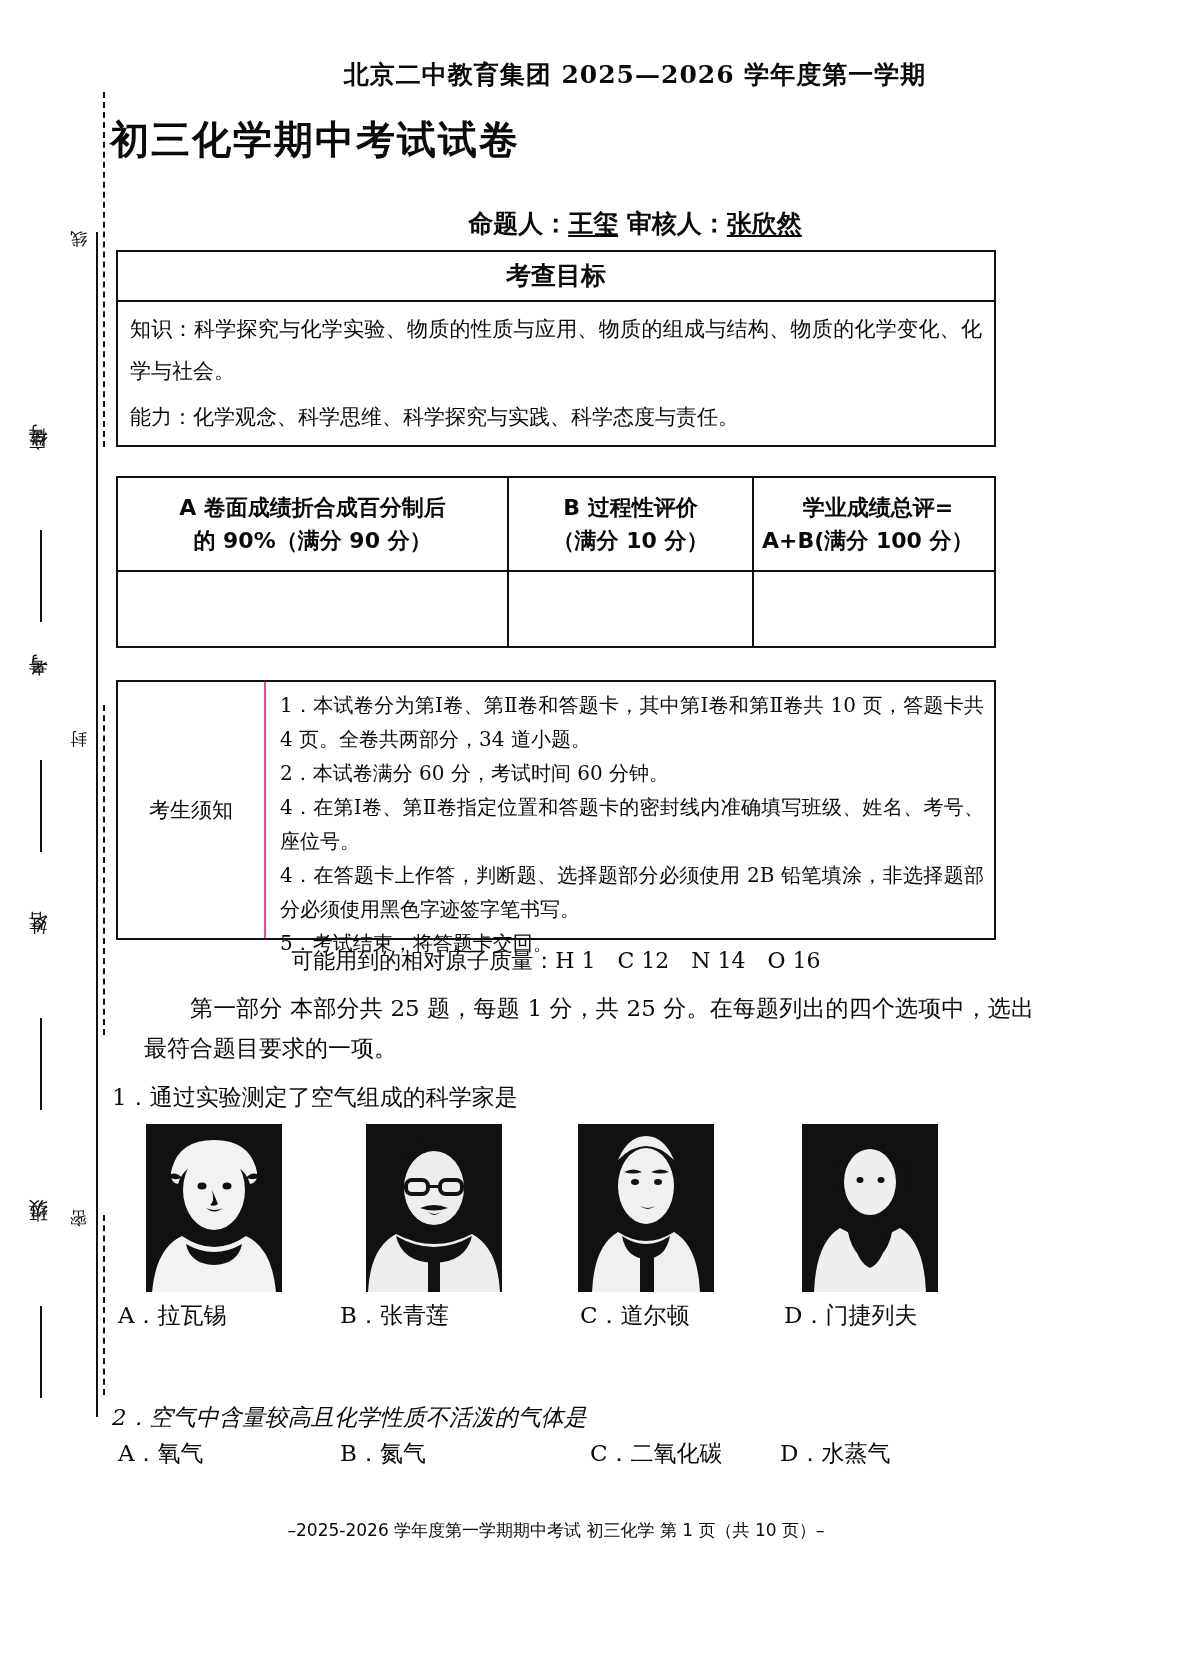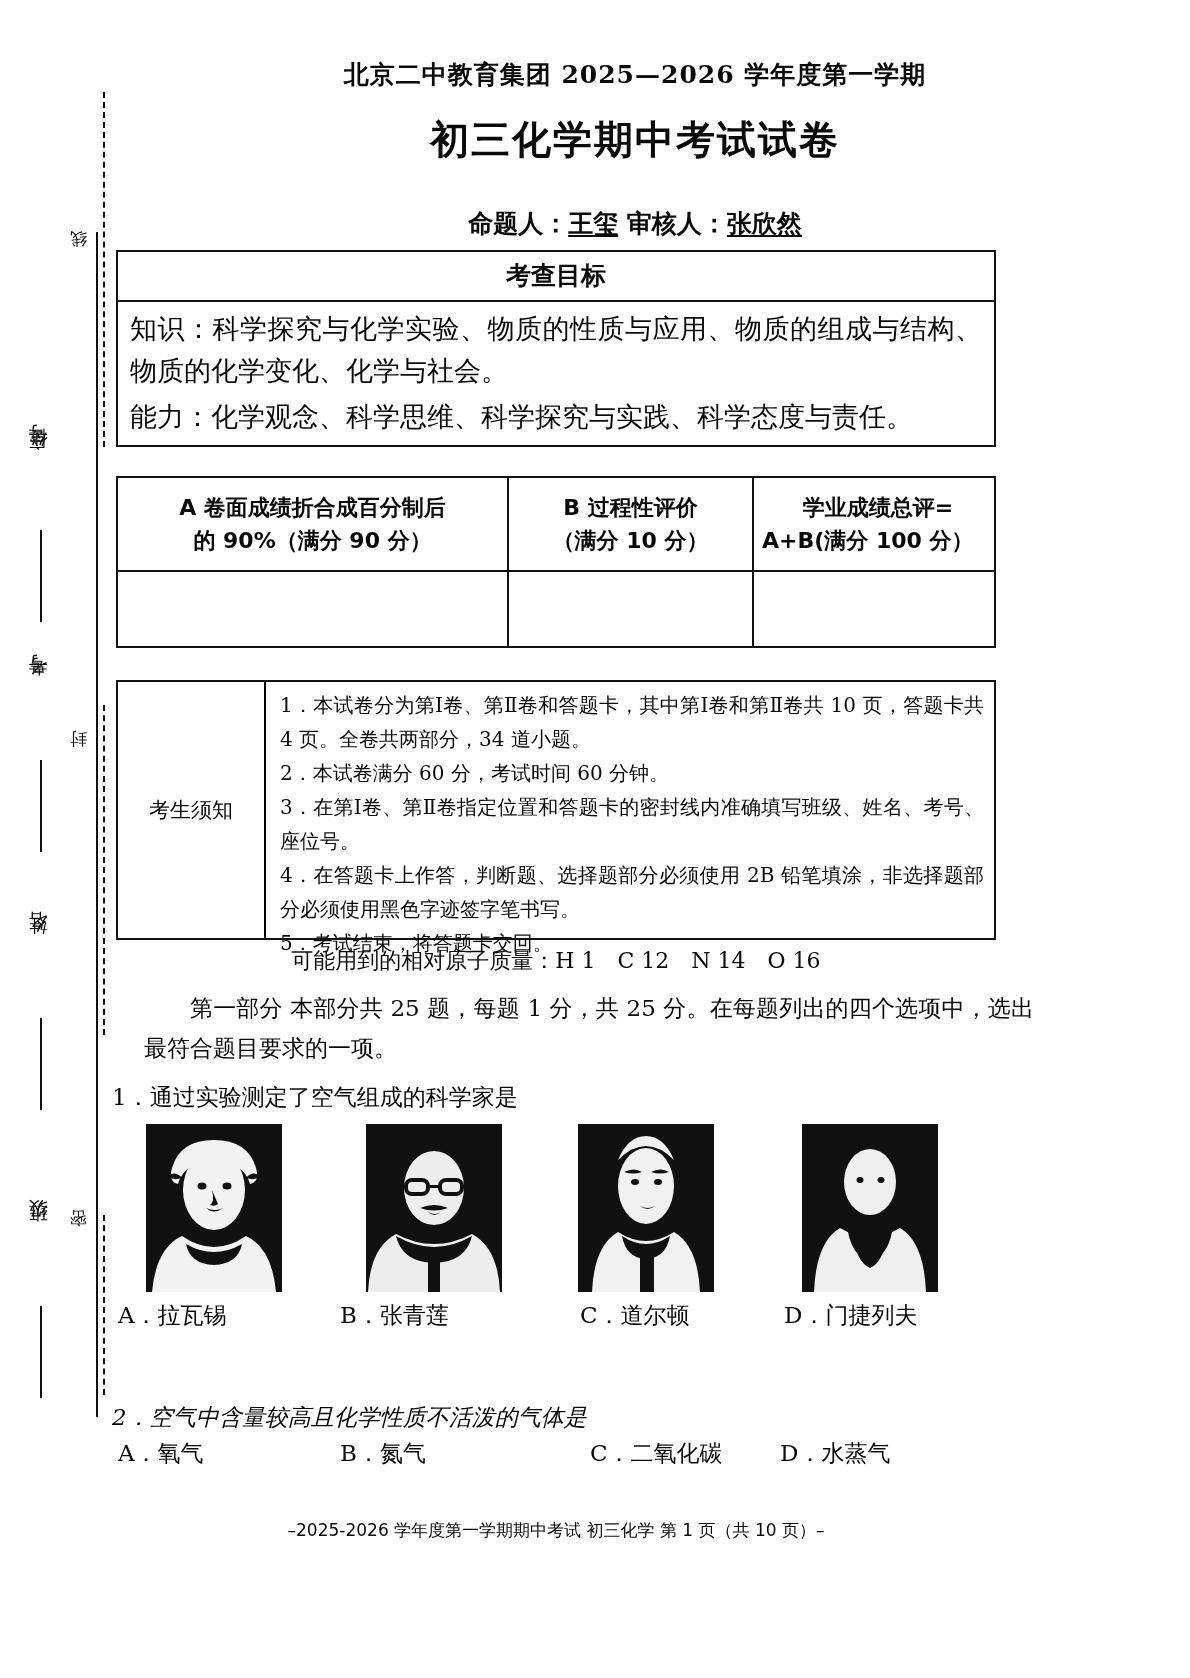--- a/index.html
+++ b/index.html
@@ -43,60 +43,60 @@
   }
 
   
   .hdr{position:absolute;left:110px;right:30px;top:0;}
   .hdr-line1{
     text-align:center;font-size:25px;font-weight:bold;
     margin-top:58px;letter-spacing:1px;
     font-family:"DejaVu Serif","Liberation Serif",serif;
   }
   .hdr-title{
-    text-align:center;font-size:39px;font-weight:bold;
+    font-size:39px;font-weight:bold;
     margin-top:22px;letter-spacing:2px;
   }
   .hdr-line3{
     text-align:center;font-size:25px;font-weight:bold;margin-top:40px;
   }
   .uline{text-decoration:underline;text-underline-offset:3px;}
 
   
   .box{position:absolute;border:2px solid #111;box-sizing:border-box;}
 
   
   #goal-box{left:116px;top:250px;width:880px;height:197px;}
   .goal-head{
     border-bottom:2px solid #111;height:48px;line-height:48px;
     text-align:center;font-size:25px;font-weight:bold;
   }
   .goal-body{padding:6px 12px 0 12px;}
-  .goal-body p{margin:0 0 4px 0;font-size:27px;line-height:42px;text-align:justify;}
+  .goal-body p{margin:0 0 4px 0;font-size:21px;line-height:42px;text-align:justify;}
 
   
   #score-box{left:116px;top:476px;width:880px;height:172px;}
   .score-row{display:flex;}
   .score-head{height:92px;border-bottom:2px solid #111;}
   .score-body{height:76px;}
   .sc{box-sizing:border-box;border-right:2px solid #111;
       display:flex;flex-direction:column;justify-content:center;
       font-family:"DejaVu Sans","Liberation Sans",sans-serif;
       font-weight:bold;font-size:22px;line-height:33px;}
   .sc:last-child{border-right:none;}
   .sc.c1{width:396px;text-align:center;align-items:center;}
   .sc.c2{width:248px;text-align:center;align-items:center;}
   .sc.c3{width:243px;text-align:left;padding-left:8px;align-items:flex-start;}
   .sc.c3 .l1{width:100%;text-align:center;}
 
   
   #notice-box{left:116px;top:680px;width:880px;height:260px;}
   .notice-row{display:flex;height:100%;}
   .notice-label{
-    width:148px;border-right:2px solid #000000;box-sizing:border-box;
+    width:148px;border-right:2px solid #ec4899;box-sizing:border-box;
     display:flex;align-items:center;justify-content:center;
     font-size:21px;
   }
   .notice-items{flex:1;padding:6px 10px 0 14px;box-sizing:border-box;}
   .notice-items p{margin:0;font-size:20px;line-height:34px;text-align:justify;}
 
   
   .atoms{
     position:absolute;left:116px;width:880px;top:946px;
     text-align:center;font-size:22px;
@@ -210,21 +210,21 @@
       <div class="sc c3"></div>
     </div>
   </div>
 
   <div class="box" id="notice-box">
     <div class="notice-row">
       <div class="notice-label">考生须知</div>
       <div class="notice-items">
         <p>1．本试卷分为第Ⅰ卷、第Ⅱ卷和答题卡，其中第Ⅰ卷和第Ⅱ卷共 10 页，答题卡共 4 页。全卷共两部分，34 道小题。</p>
         <p>2．本试卷满分 60 分，考试时间 60 分钟。</p>
-        <p>3．在第Ⅰ卷、第Ⅱ卷指定位置和答题卡的密封线内准确填写班级、姓名、考号、座位号。</p>
+        <p>4．在第Ⅰ卷、第Ⅱ卷指定位置和答题卡的密封线内准确填写班级、姓名、考号、座位号。</p>
         <p>4．在答题卡上作答，判断题、选择题部分必须使用 2B 铅笔填涂，非选择题部分必须使用黑色字迹签字笔书写。</p>
         <p>5．考试结束，将答题卡交回。</p>
       </div>
     </div>
   </div>
 
   <div class="atoms">可能用到的相对原子质量：H 1　C 12　N 14　O 16</div>
 
   <div class="part1">第一部分  本部分共 25 题，每题 1 分，共 25 分。在每题列出的四个选项中，选出最符合题目要求的一项。</div>
 

